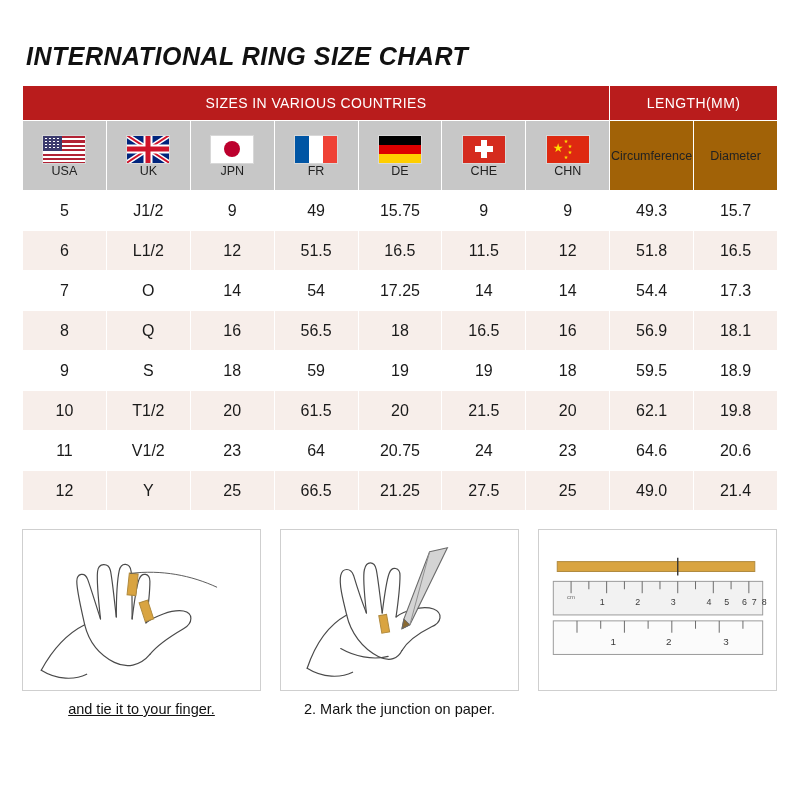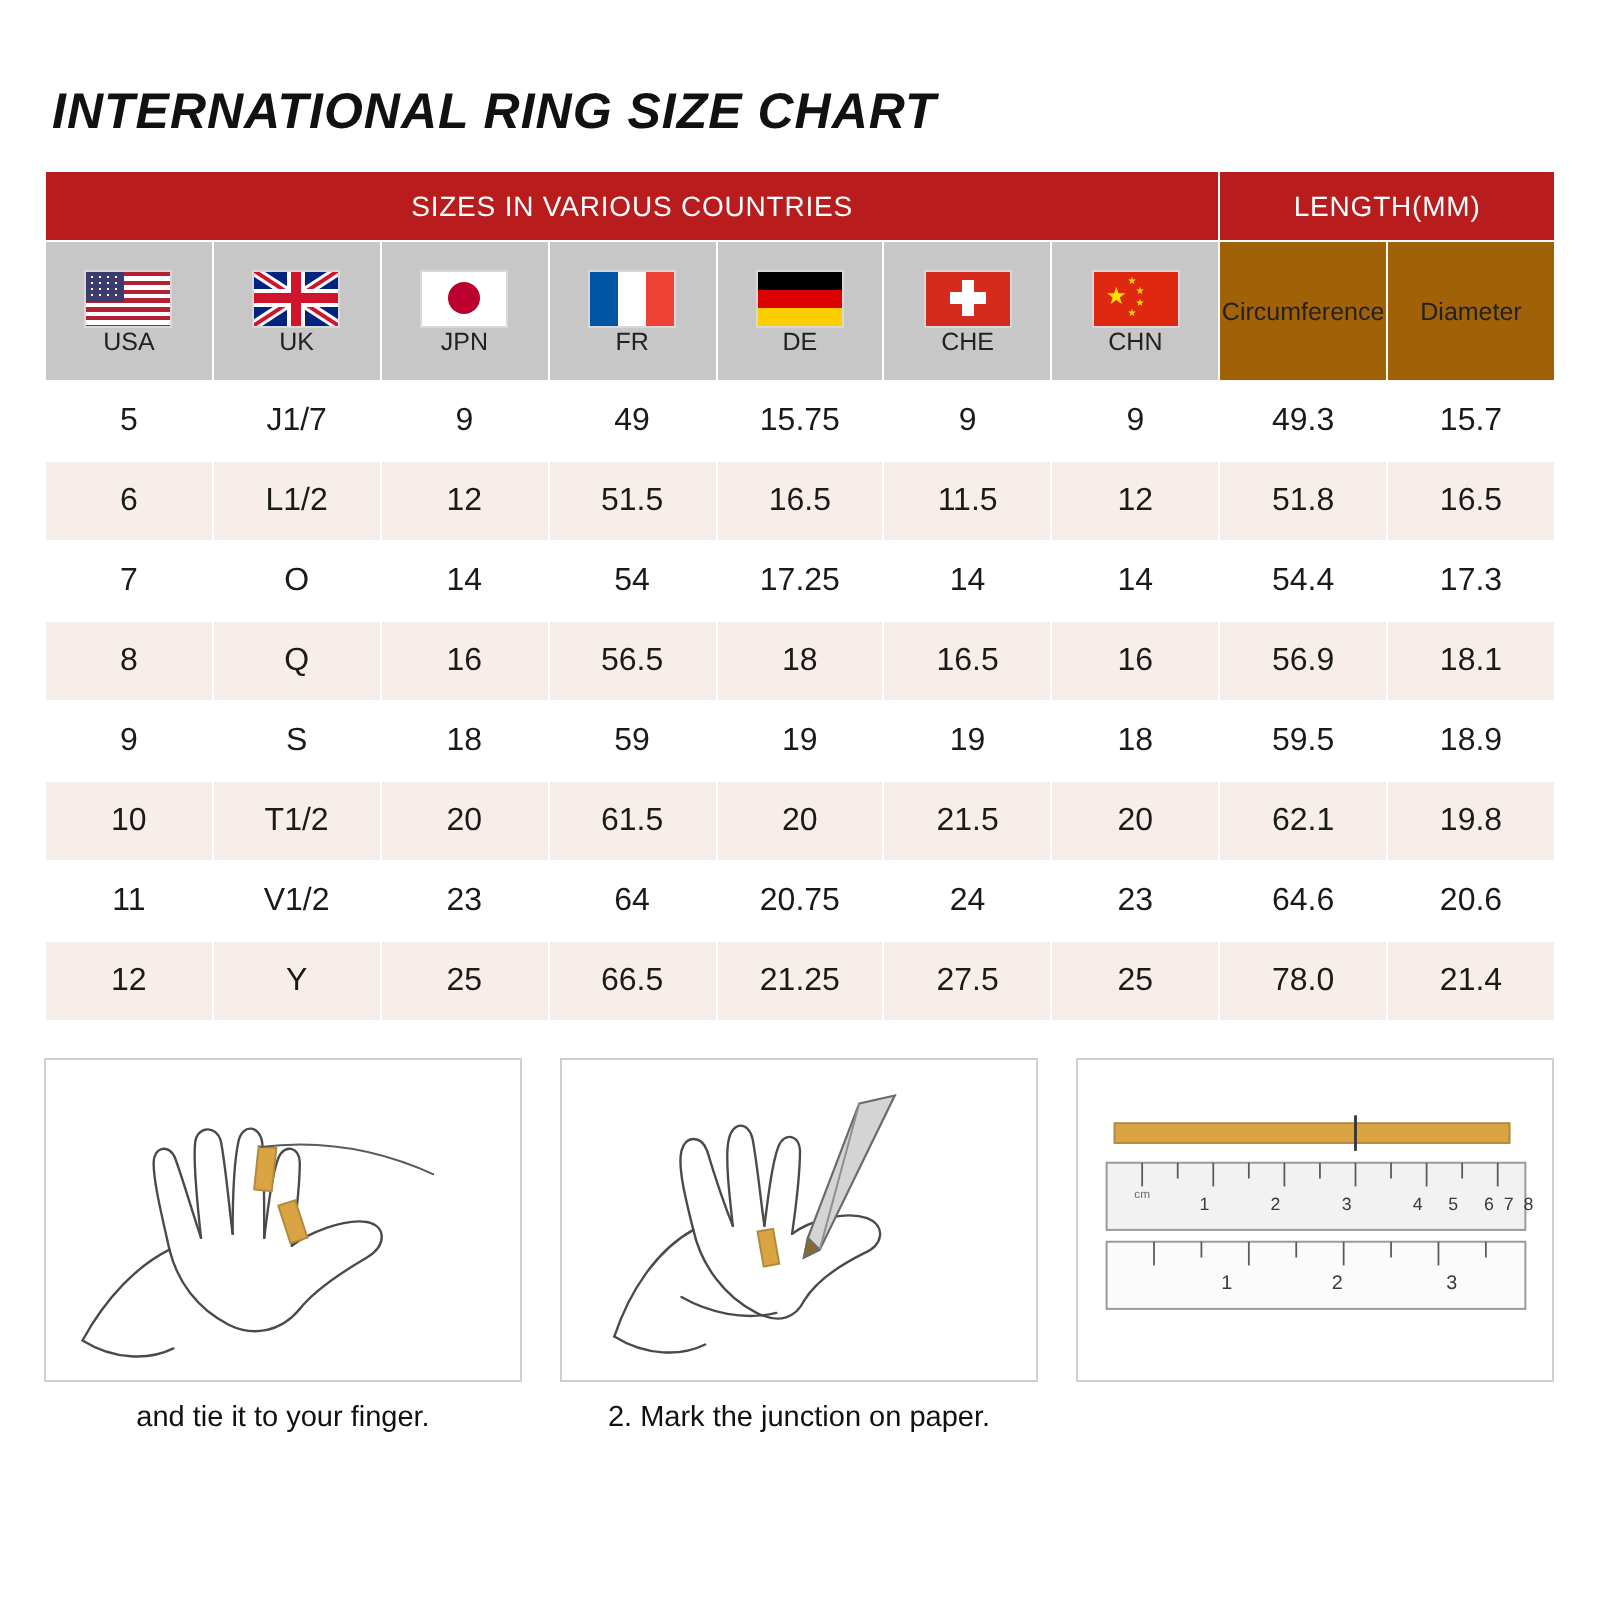--- a/index.html
+++ b/index.html
@@ -178,21 +178,21 @@
     position: relative;
     overflow: hidden;
   }
   .step-cap {
     margin-top: 9px;
     font-size: 14.5px;
     text-align: center;
     line-height: 1.35;
     color: #111111;
   }
-  .step-cap .l2 { display: block; }
+  .step-cap .l2 { display: block; text-decoration: underline; }
 </style>
 </head>
 <body>
 
 <div class="page">
 
   <div class="title">INTERNATIONAL RING SIZE CHART</div>
 
   <table class="size-chart">
     <thead>
@@ -238,21 +238,21 @@
           </span>
           <div class="country-label">CHN</div>
         </td>
         <td class="len">Circumference</td>
         <td class="len">Diameter</td>
       </tr>
     </thead>
     <tbody>
       <tr class="odd">
         <td>5</td>
-        <td>J1/7</td>
+        <td>J1/2</td>
         <td>9</td>
         <td>49</td>
         <td>15.75</td>
         <td>9</td>
         <td>9</td>
         <td>49.3</td>
         <td>15.7</td>
       </tr>
       <tr class="even">
         <td>6</td>
@@ -321,21 +321,21 @@
         <td>20.6</td>
       </tr>
       <tr class="even">
         <td>12</td>
         <td>Y</td>
         <td>25</td>
         <td>66.5</td>
         <td>21.25</td>
         <td>27.5</td>
         <td>25</td>
-        <td>78.0</td>
+        <td>49.0</td>
         <td>21.4</td>
       </tr>
     </tbody>
   </table>
 
   <div class="steps">
 
     <div class="step">
       <div class="step-img">
         <svg viewBox="0 0 239 162" width="237" height="160">

